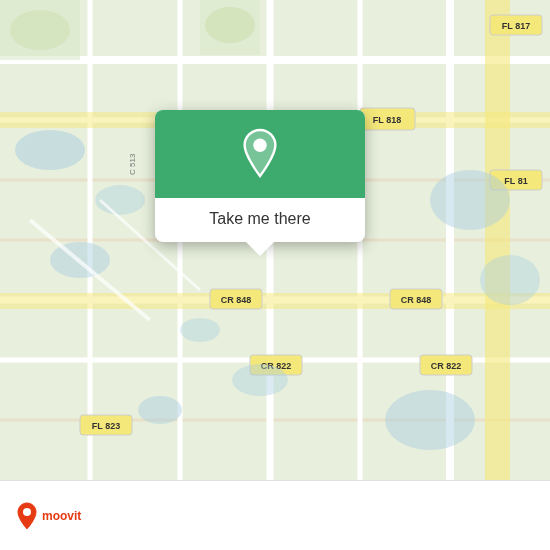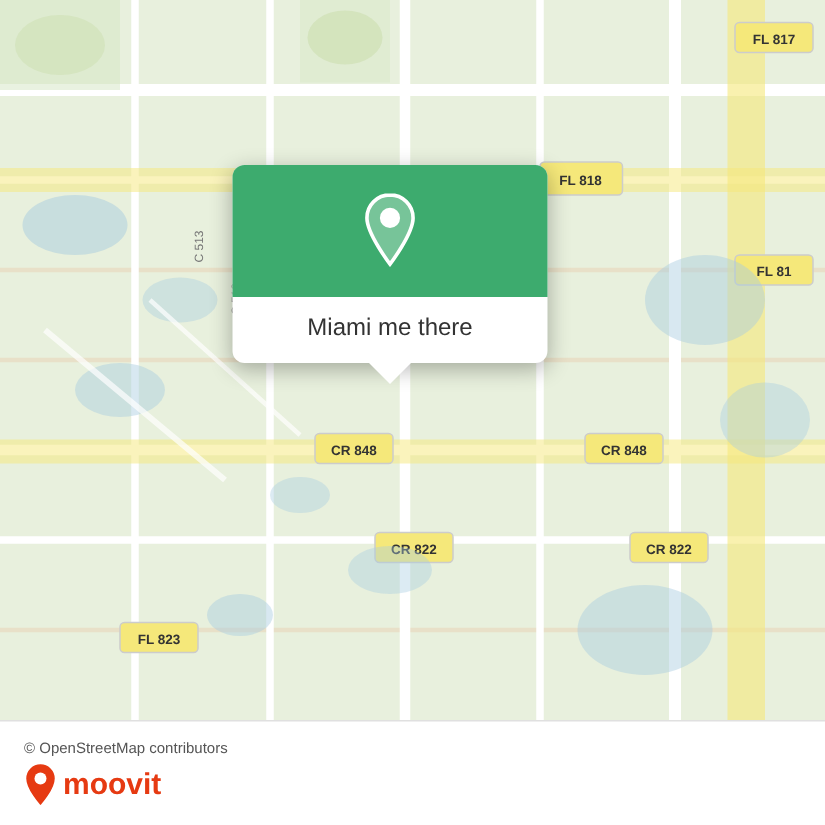--- a/index.html
+++ b/index.html
@@ -126,21 +126,21 @@
       align-items: center;
       gap: 4px;
     }
 
     #moovit-pin {
       width: 22px;
       height: 28px;
     }
 
     #moovit-text {
-      font-size: 20px;
+      font-size: 12px;
       font-weight: 700;
       color: #e63a12;
       text-align: center;
     }
   </style>
 </head>
 <body>
 
 <div id="map-container">
   <svg id="map-svg" viewBox="0 0 550 480" xmlns="http://www.w3.org/2000/svg">
@@ -215,28 +215,27 @@
   
   <div id="popup-card">
     <div id="popup-top" style="background: rgb(61, 171, 110);">
 
       <svg class="pin-icon" viewBox="0 0 42 52" fill="none" xmlns="http://www.w3.org/2000/svg">
         <path d="M21 2C12.163 2 5 9.163 5 18C5 29 21 50 21 50C21 50 37 29 37 18C37 9.163 29.837 2 21 2Z" fill="white" fill-opacity="0.3" stroke="white" stroke-width="2.5"></path>
         <circle cx="21" cy="18" r="7" fill="white"></circle>
       </svg>
     </div>
     <div id="popup-bottom">
-      <button id="take-me-there-btn">Miami me there</button>
+      <button id="take-me-there-btn">Take me there</button>
     </div>
     <div id="popup-arrow"></div>
   </div>
 </div>
 
 <div id="bottom-bar">
-  <span id="attribution-text">© OpenStreetMap contributors</span>
   <div id="place-info">
     <div id="moovit-logo">
 
       <svg id="moovit-pin" viewBox="0 0 22 28" fill="none" xmlns="http://www.w3.org/2000/svg">
         <path d="M11 1C6.029 1 2 5.029 2 10C2 17 11 27 11 27C11 27 20 17 20 10C20 5.029 15.971 1 11 1Z" fill="#e63a12" stroke="#e63a12" stroke-width="1"></path>
         <circle cx="11" cy="10" r="4" fill="white"></circle>
       </svg>
       <span id="moovit-text">moovit</span>
     </div>
   </div>

